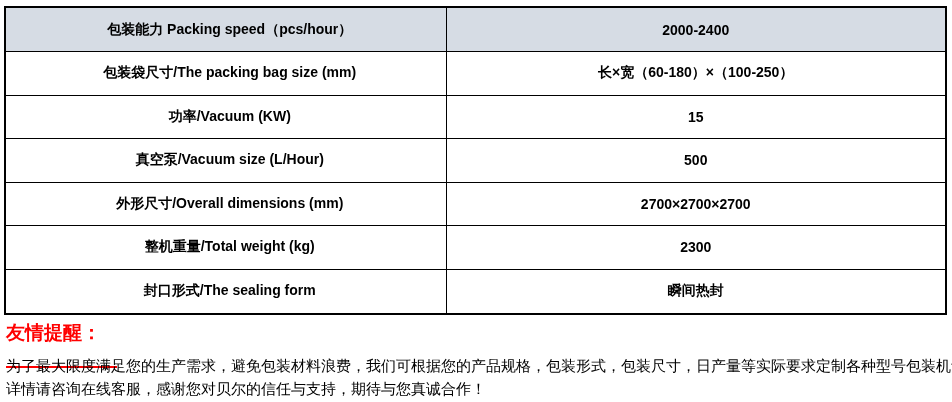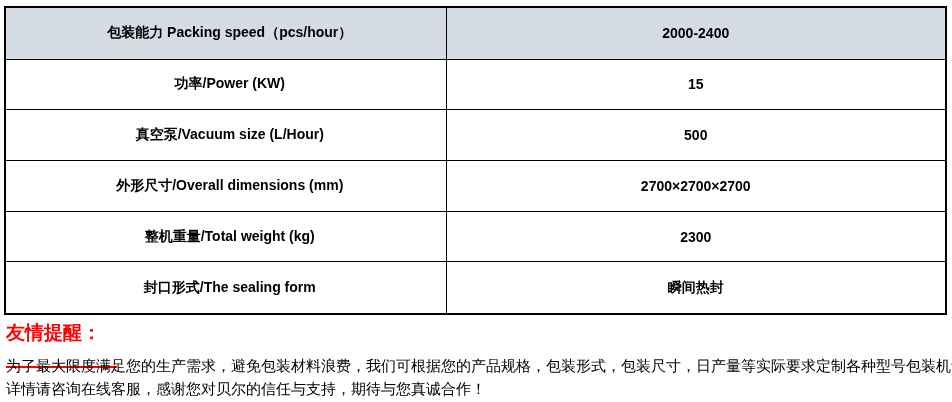--- a/index.html
+++ b/index.html
@@ -61,21 +61,25 @@
   <colgroup>
       <col class="col-label">
       <col class="col-value">
     </colgroup>
   <tbody>
     <tr class="header-row">
       <td class="label-cell">包装能力 Packing speed（pcs/hour）</td>
       <td class="value-cell">2000-2400</td>
     </tr>
     <tr>
-      <td class="label-cell">功率/Power (KW)</td>
+      <td class="label-cell">包装袋尺寸/The packing bag size (mm)</td>
+      <td class="value-cell">长×宽（60-180）×（100-250）</td>
+    </tr>
+    <tr>
+      <td class="label-cell">功率/Vacuum (KW)</td>
       <td class="value-cell">15</td>
     </tr>
     <tr>
       <td class="label-cell">真空泵/Vacuum size (L/Hour)</td>
       <td class="value-cell">500</td>
     </tr>
     <tr>
       <td class="label-cell">外形尺寸/Overall dimensions (mm)</td>
       <td class="value-cell">2700×2700×2700</td>
     </tr>

